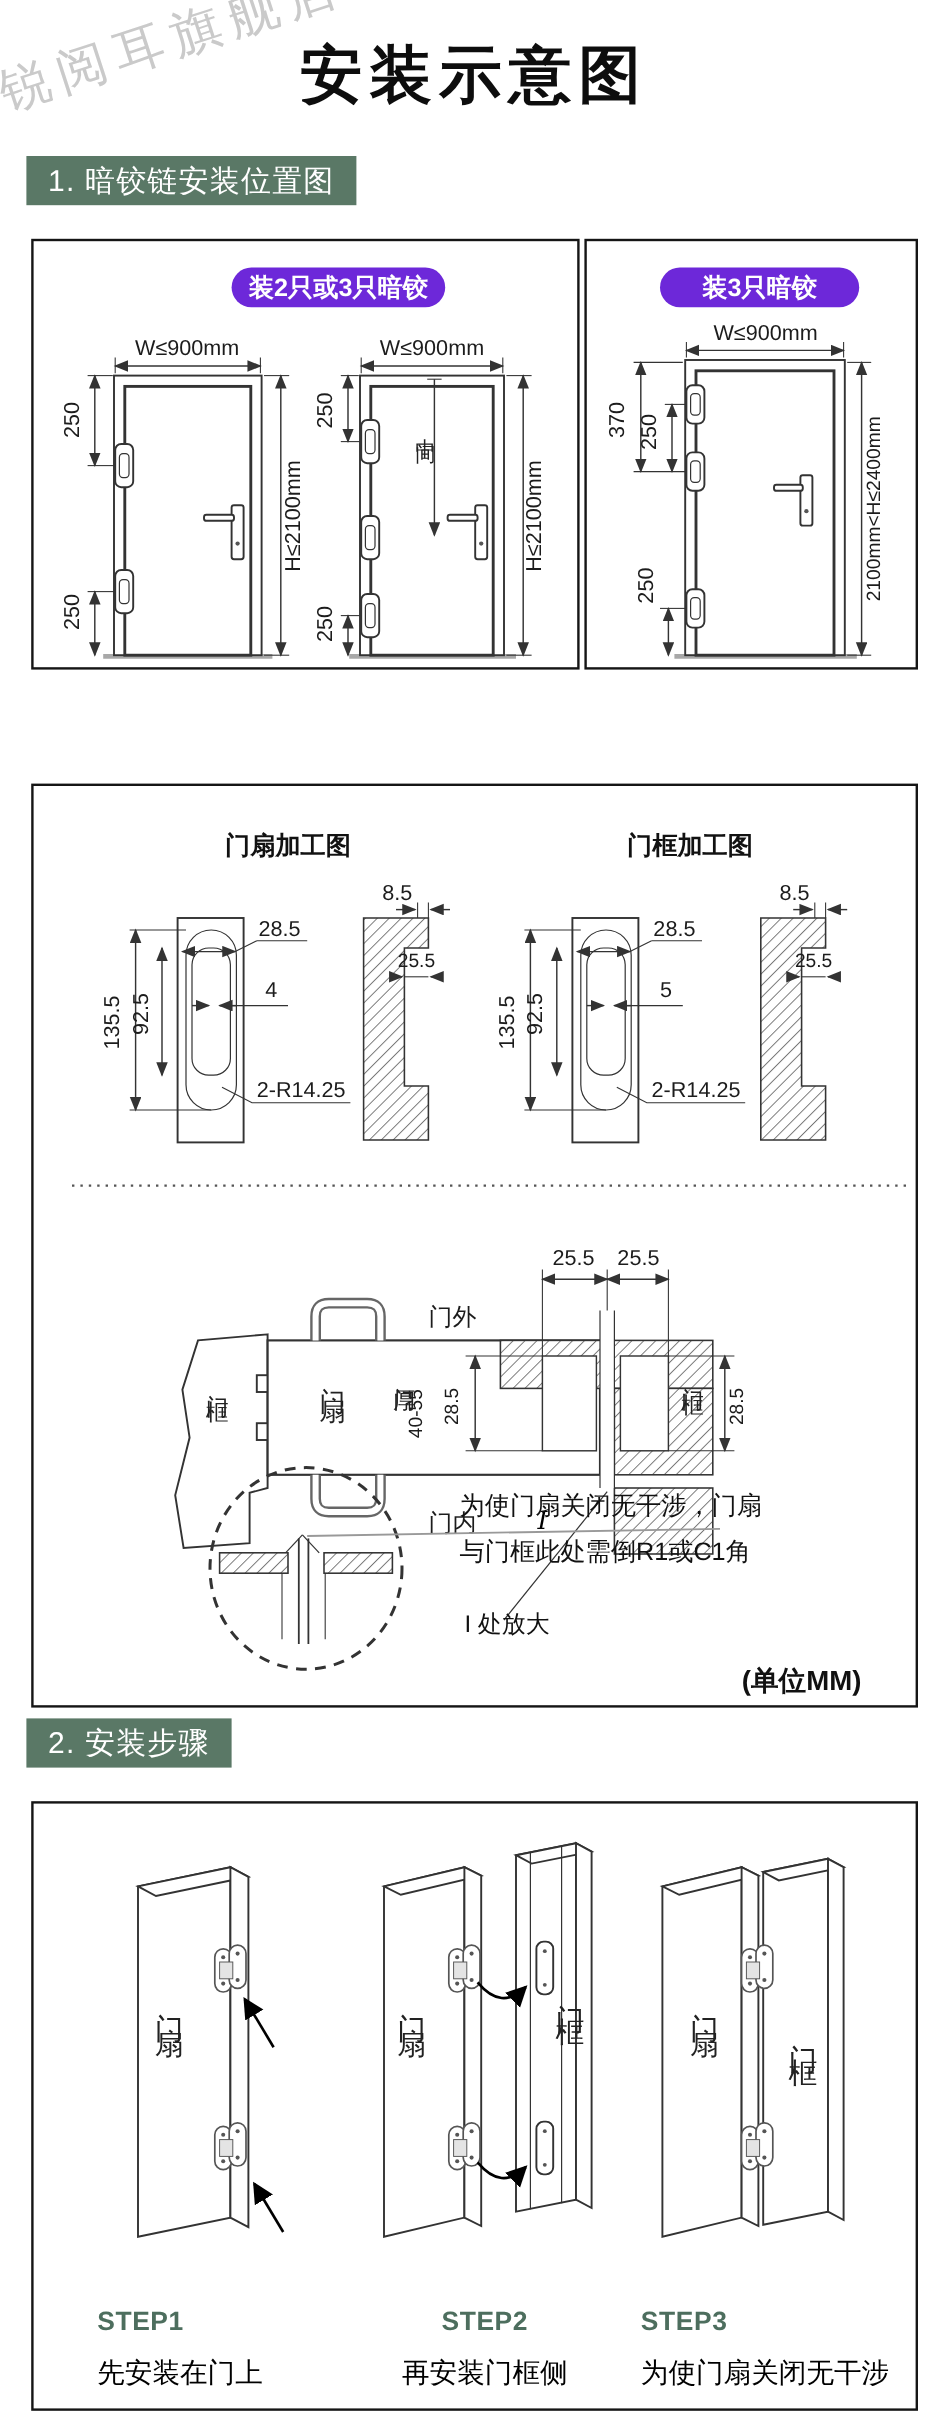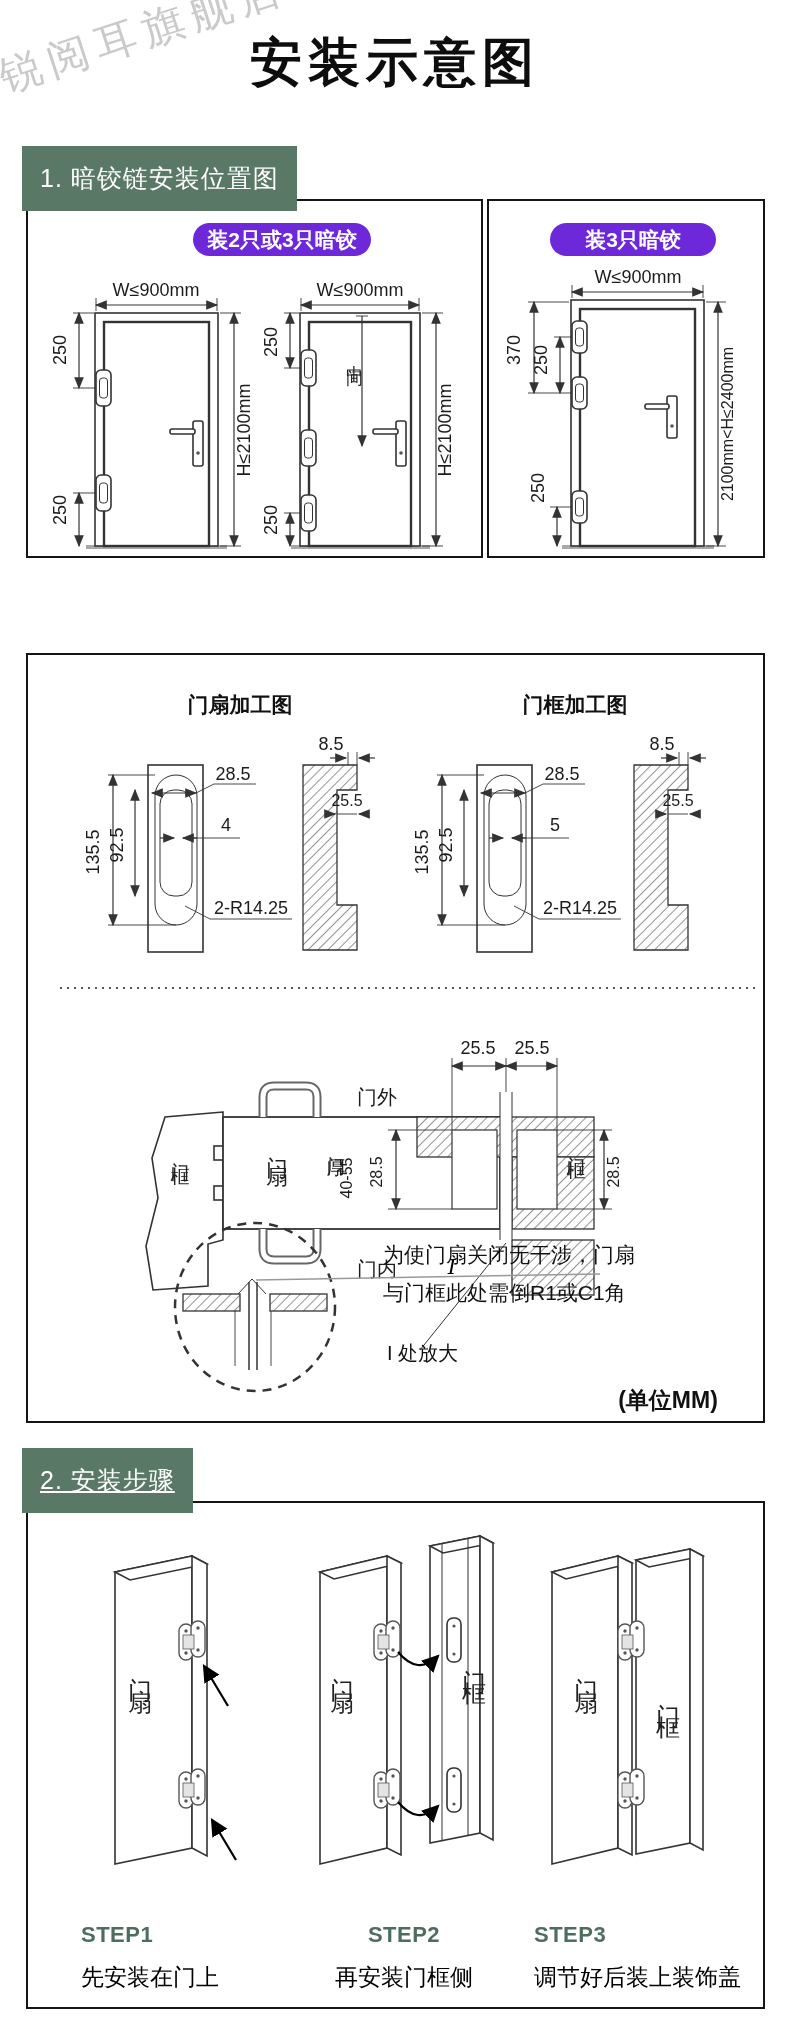--- a/index.html
+++ b/index.html
@@ -3,22 +3,22 @@
 <meta charset="utf-8">
 <style>
   html,body{margin:0;padding:0;background:#fff;}
   .page{position:relative;width:790px;height:2022px;background:#fff;overflow:hidden;
         font-family:"Liberation Sans",sans-serif;color:#1c1c1c;}
   .abs{position:absolute;}
   .watermark{left:-8px;top:52px;font-size:42px;letter-spacing:8px;color:#bdbdbd;opacity:.8;
              transform:rotate(-18deg);transform-origin:left top;white-space:nowrap;}
   .main-title{left:0;top:28px;width:100%;text-align:center;font-size:52px;font-weight:700;
               letter-spacing:6px;color:#0d0d0d;}
-  .sec-header{background:#5a7866;color:#fff;font-size:25px;padding:16px 18px;display:inline-block;
-              letter-spacing:1px;white-space:nowrap;margin-top:16px;}
+  .sec-header{background:#5a7866;color:#fff;font-size:25px;padding:4px 18px;display:inline-block;
+              letter-spacing:1px;white-space:nowrap;}
   .pill{background:#6d28d9;color:#fff;font-size:21px;font-weight:700;border-radius:18px;
         display:flex;align-items:center;justify-content:center;white-space:nowrap;}
   .vtext{writing-mode:vertical-rl;text-orientation:upright;color:#222;white-space:nowrap;}
   .step-title{color:#4d6e5e;font-weight:700;font-size:22px;letter-spacing:.5px;}
   .step-caption{color:#000000;font-size:23px;margin-top:14px;white-space:nowrap;}
   
   svg{position:absolute;left:0;top:0;}
   .box{fill:none;stroke:#151515;stroke-width:2;}
   .outline{fill:#fff;stroke:#333;stroke-width:1.6;}
   .outline2{fill:#fff;stroke:#333;stroke-width:2.4;}
@@ -360,21 +360,21 @@
         <use href="#hg" x="627" y="1642"></use>
         <use href="#hg" x="627" y="1790"></use>
       </g>
     </g>
   </svg>
 
   <div class="abs watermark">锐阅耳旗舰店</div>
   <div class="abs main-title">安装示意图</div>
 
   <div class="abs sec-header" style="left:22px;top:130px;">1. 暗铰链安装位置图</div>
-  <div class="abs sec-header" style="left:22px;top:1432px;text-decoration:underline;">2. 安装步骤</div>
+  <div class="abs sec-header" style="left:22px;top:1432px;">2. 安装步骤</div>
 
   <div class="abs pill" style="left:193px;top:223px;width:178px;height:33px;">装2只或3只暗铰</div>
   <div class="abs pill" style="left:550px;top:223px;width:166px;height:33px;">装3只暗铰</div>
 
   <div class="abs vtext" style="left:343px;top:352px;font-size:17px;letter-spacing:4px;">中间</div>
   <div class="abs vtext" style="left:262px;top:1138px;font-size:22px;letter-spacing:8px;">门扇</div>
   <div class="abs vtext" style="left:323px;top:1140px;font-size:19px;letter-spacing:4px;">门厚</div>
   <div class="abs vtext" style="left:167px;top:1146px;font-size:19px;letter-spacing:6px;">门框</div>
   <div class="abs vtext" style="left:563px;top:1140px;font-size:19px;letter-spacing:6px;">门框</div>
   <div class="abs vtext" style="left:124px;top:1658px;font-size:24px;letter-spacing:12px;">门扇</div>
@@ -386,16 +386,16 @@
   <div class="abs" style="left:81px;top:1922px;">
     <div class="step-title">STEP1</div>
     <div class="step-caption">先安装在门上</div>
   </div>
   <div class="abs" style="left:335px;top:1922px;text-align:center;">
     <div class="step-title">STEP2</div>
     <div class="step-caption">再安装门框侧</div>
   </div>
   <div class="abs" style="left:534px;top:1922px;">
     <div class="step-title">STEP3</div>
-    <div class="step-caption">调节好后装上装饰盖</div>
+    <div class="step-caption">为使门扇关闭无干涉</div>
   </div>
 
 </div>
 
 </body></html>

